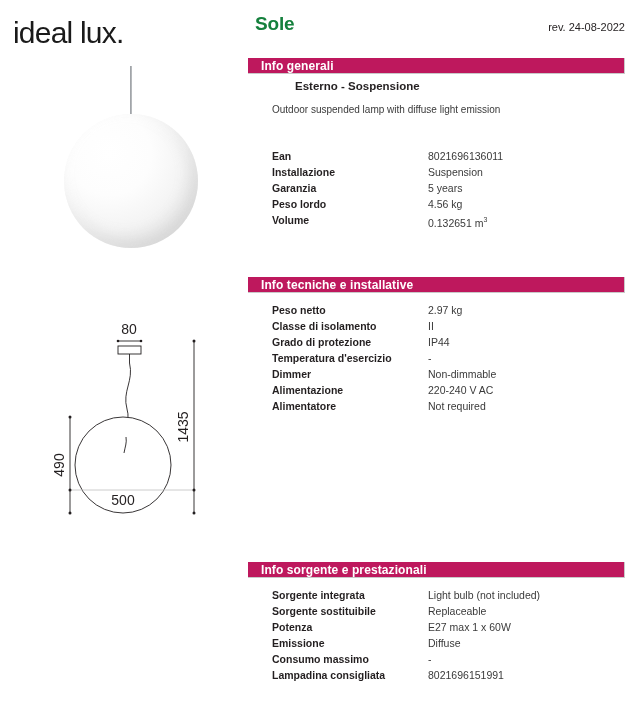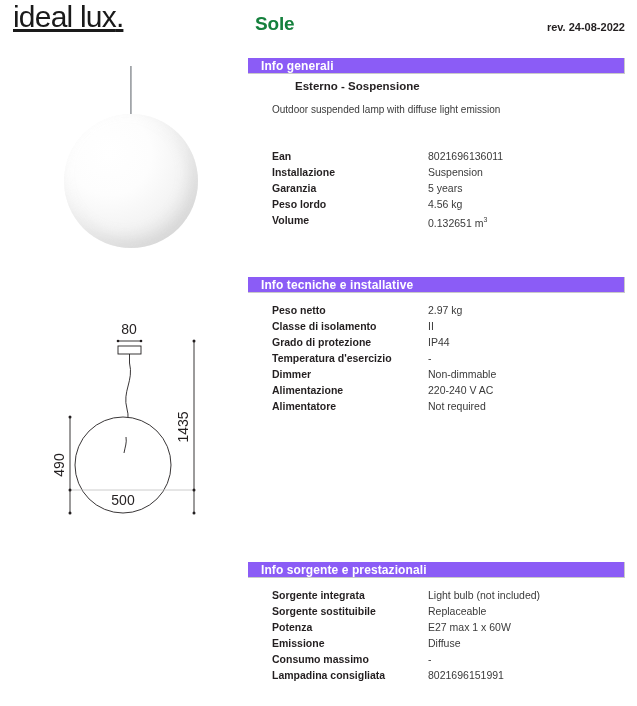--- a/index.html
+++ b/index.html
@@ -13,28 +13,27 @@
     position: relative;
     font-family: "Liberation Sans", sans-serif;
     color: #231f20;
     overflow: hidden;
   }
 
   
   .brand-logo {
     position: absolute;
     left: 13px;
-    top: 0;
+    top: 16px;
     font-family: "Liberation Sans", sans-serif;
     font-size: 30px;
     font-weight: 300;
     letter-spacing: -0.8px;
     color: #1a1a1a;
     white-space: nowrap;
-    text-decoration: underline;
   }
   .brand-logo .dot {
     font-size: 30px;
   }
 
   .doc-title {
     position: absolute;
     left: 255px;
     top: 13px;
     font-size: 19px;
@@ -43,40 +42,39 @@
     letter-spacing: -0.2px;
   }
 
   .doc-rev {
     position: absolute;
     right: 12px;
     top: 21px;
     font-size: 11px;
     color: #231f20;
     white-space: nowrap;
-    font-weight: bold;
   }
 
   
   .spec-col {
     position: absolute;
     left: 248px;
     top: 0;
     width: 380px;
   }
 
   .section {
     position: absolute;
     left: 0;
     width: 380px;
   }
   .section-bar {
     position: relative;
     height: 16px;
-    background: #8b5cf6;
+    background: #be185d;
     border-right: 1px solid #c9c9c9;
     border-bottom: 1px solid #c9c9c9;
     width: 377px;
     box-sizing: border-box;
   }
   .section-bar .section-title {
     position: absolute;
     left: 13px;
     top: 1px;
     font-size: 12px;

